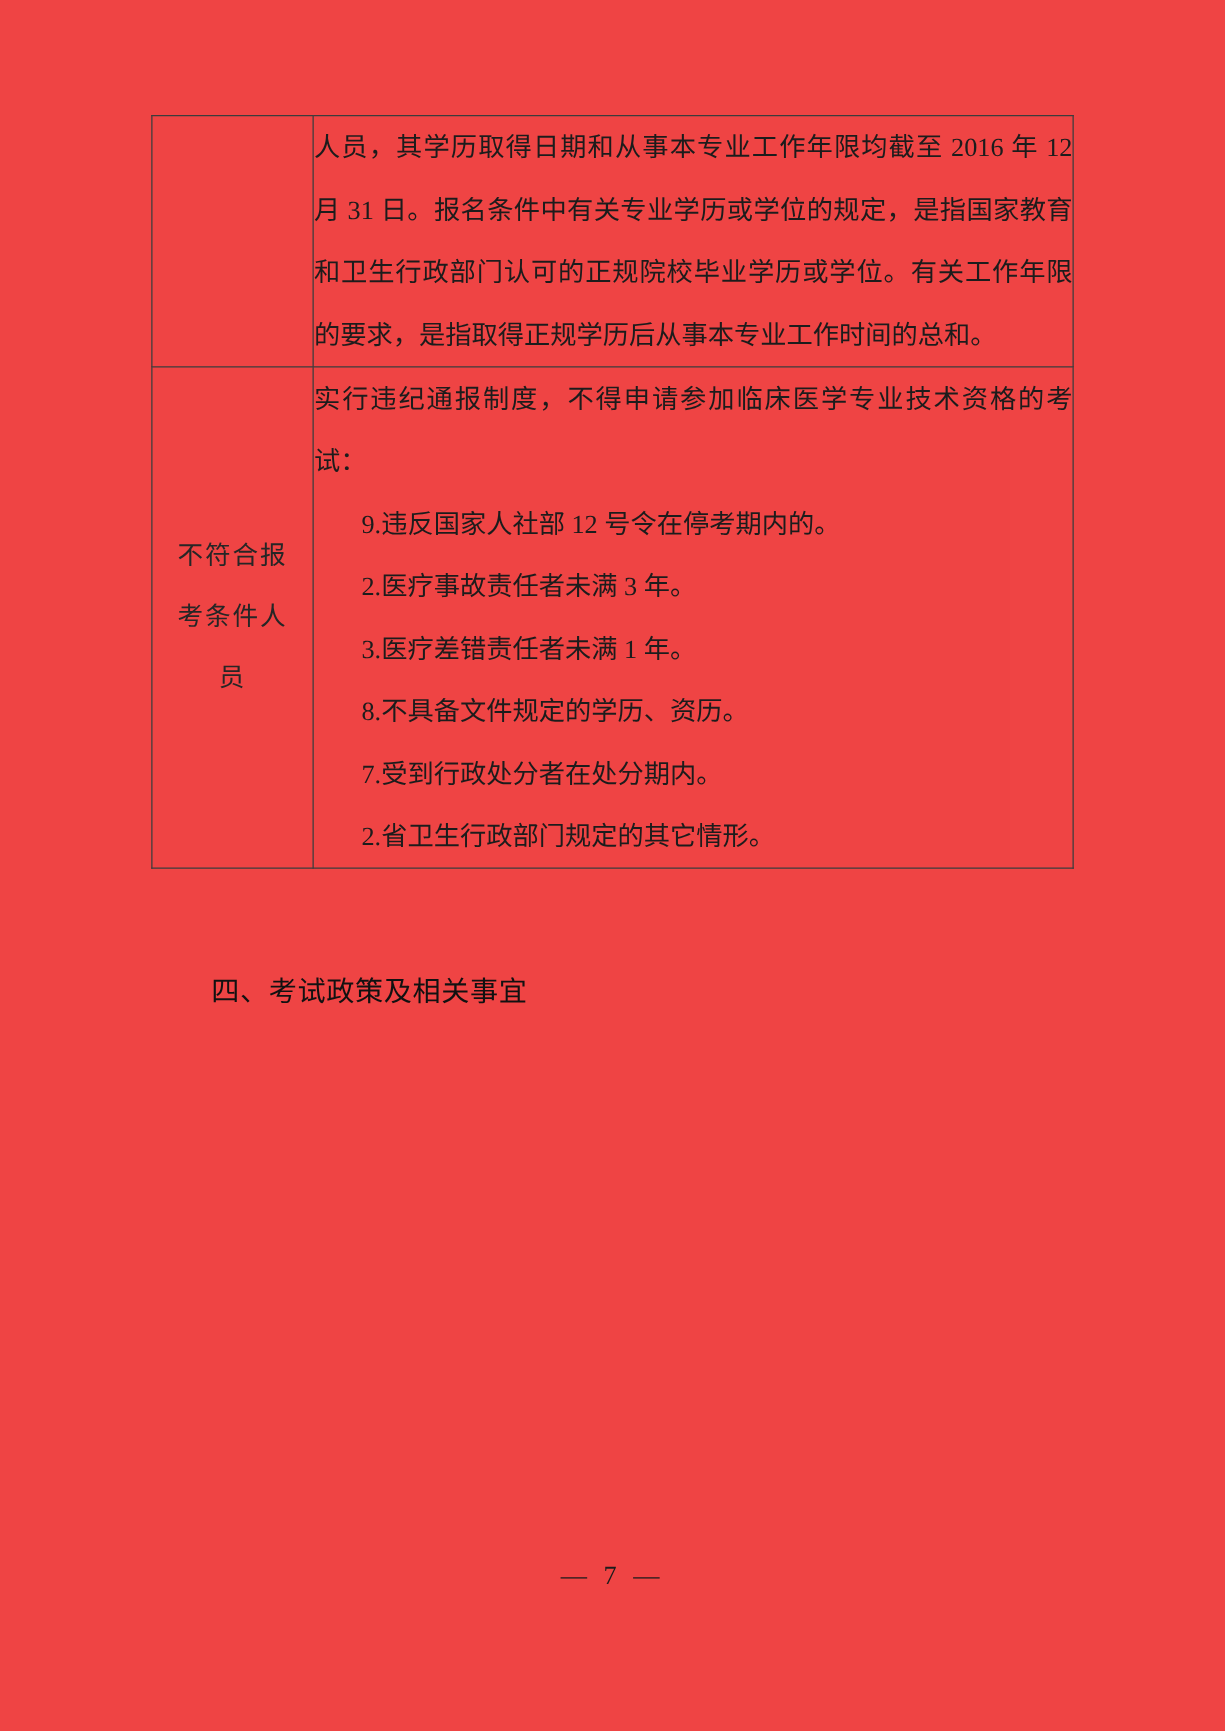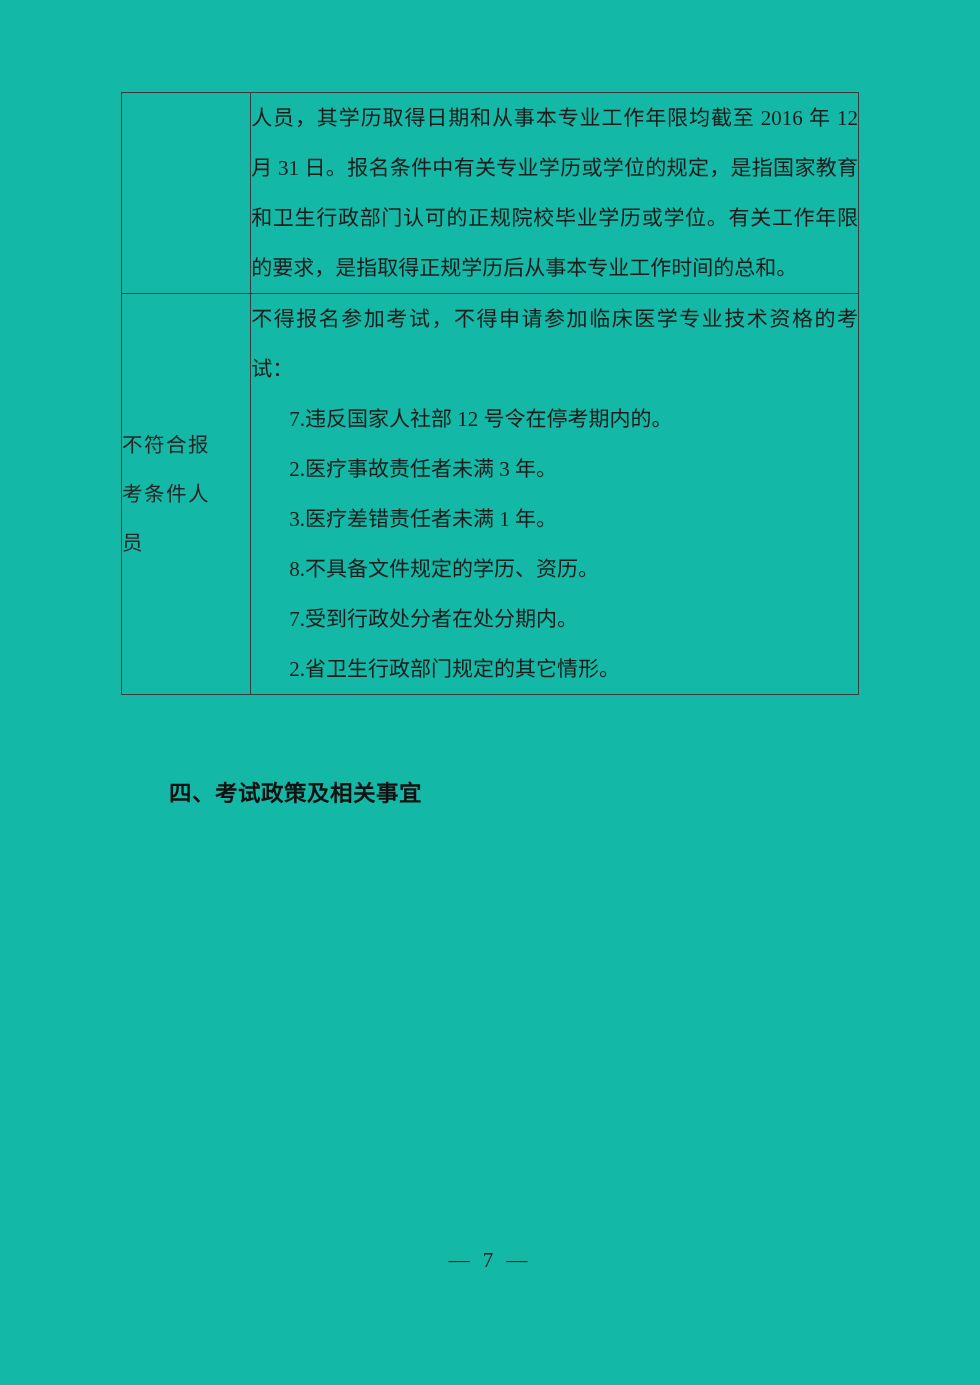--- a/index.html
+++ b/index.html
@@ -16,42 +16,42 @@
     color: #1a1a1a;
     overflow: hidden;
   }
 
   .page {
     position: absolute;
     left: 0;
     top: 0;
     width: 980px;
     height: 1385px;
-    background: #14b8a6;
+    background: #ef4444;
   }
 
   
   .req-table {
     position: absolute;
     left: 121px;
     top: 92px;
     width: 738px;
     border-collapse: collapse;
     table-layout: fixed;
   }
   .req-table td {
     border: 1px solid #3c3c3c;
     vertical-align: middle;
     padding: 0;
   }
   .col-label { width: 129px; }
   .col-body  { width: 607px; }
 
   .label-cell {
-    text-align: left;
+    text-align: center;
     font-size: 20.5px;
     line-height: 49px;
     letter-spacing: 1.5px;
     padding: 6px 12px;
     color: #262626;
   }
   .label-cell .lab-line { display: block; white-space: nowrap; }
 
   .body-cell {
     padding: 14px 17px 16px 22px;
@@ -81,21 +81,21 @@
   
   .doc-body {
     position: absolute;
     left: 121px;
     top: 770px;
     width: 740px;
   }
   .section-heading {
     margin: 0;
     font-size: 22.5px;
-    font-weight: bold;
+    font-weight: normal;
     line-height: 48px;
     text-indent: 48px;
     letter-spacing: 0.5px;
     color: #111;
   }
   .para {
     margin: 0;
     font-size: 21.5px;
     line-height: 50px;
     text-indent: 44px;
@@ -133,23 +133,23 @@
           <p class="lead">人员，其学历取得日期和从事本专业工作年限均截至 2016 年 12 月 31 日。报名条件中有关专业学历或学位的规定，是指国家教育和卫生行政部门认可的正规院校毕业学历或学位。有关工作年限的要求，是指取得正规学历后从事本专业工作时间的总和。</p>
         </td>
       </tr>
       <tr>
         <td class="label-cell">
           <span class="lab-line">不符合报</span>
           <span class="lab-line">考条件人</span>
           <span class="lab-line">员</span>
         </td>
         <td class="body-cell">
-          <p class="lead">不得报名参加考试，不得申请参加临床医学专业技术资格的考试：</p>
+          <p class="lead">实行违纪通报制度，不得申请参加临床医学专业技术资格的考试：</p>
           <ol class="cond-list">
-            <li>7.违反国家人社部 12 号令在停考期内的。</li>
+            <li>9.违反国家人社部 12 号令在停考期内的。</li>
             <li>2.医疗事故责任者未满 3 年。</li>
             <li>3.医疗差错责任者未满 1 年。</li>
             <li>8.不具备文件规定的学历、资历。</li>
             <li>7.受到行政处分者在处分期内。</li>
             <li>2.省卫生行政部门规定的其它情形。</li>
           </ol>
         </td>
       </tr>
     </tbody>
   </table>

